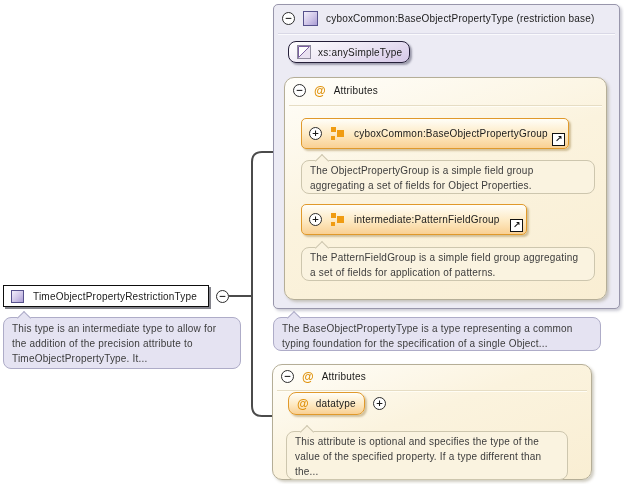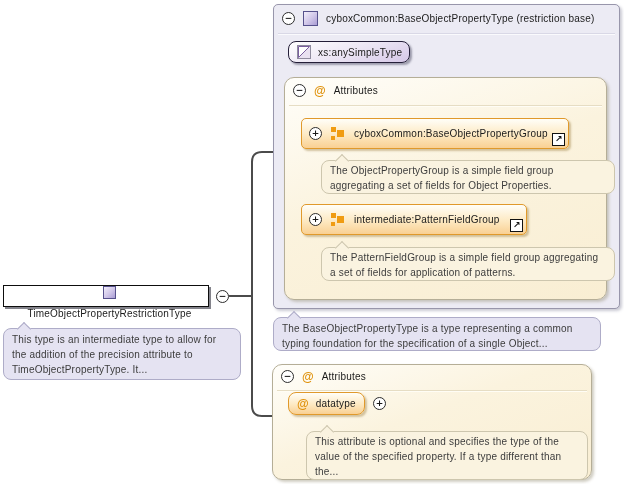--- a/index.html
+++ b/index.html
@@ -32,31 +32,31 @@
   .grp .g3{right:1px;top:3px;width:7px;height:7px;}
 
   
   .link{position:absolute;right:3px;bottom:2px;width:13px;height:13px;box-sizing:border-box;
         border:1px solid #111;background:#fff;display:flex;align-items:center;justify-content:center;
         font:bold 9px "DejaVu Sans",sans-serif;color:#111;line-height:1;}
 
   
   .node{left:3px;top:285px;width:206px;height:22px;background:#fff;border:1px solid #0d0d0d;
         box-shadow:2px 2px 0 rgba(90,90,100,.75);display:flex;align-items:center;gap:9px;
-        padding-left:7px;z-index:2;flex-direction:column;}
+        padding-left:7px;z-index:2;}
   .node-label{font-size:10px;letter-spacing:.2px;white-space:nowrap;}
 
   
   .bubble{border-radius:8px;padding:3px 8px;font-size:10px;line-height:15px;color:#3c3c3c;
           letter-spacing:.2px;z-index:2;}
   .bubble::before{content:"";position:absolute;top:-5px;left:15px;width:9px;height:9px;
           transform:rotate(45deg);background:inherit;border-left:1px solid;border-top:1px solid;
           border-color:inherit;}
   .bubble.purple{background:#e5e3f2;border:1px solid #aeacc8;}
-  .bubble.cream{background:#faf3e0;border:1px solid #cdc6ae;margin-left:20px;}
+  .bubble.cream{background:#faf3e0;border:1px solid #cdc6ae;}
 
   
   .container{left:273px;top:4px;width:347px;height:305px;background:#ecebf4;
              border:1px solid #9896ab;border-radius:5px;box-shadow:2px 2px 3px rgba(125,125,150,.4);z-index:2;}
   .hdr{position:absolute;left:8px;top:6px;display:flex;align-items:center;gap:8px;}
   .hdr-title{font-size:10px;letter-spacing:.2px;white-space:nowrap;}
   .sep{position:absolute;left:4px;right:4px;height:1px;background:#d9d8e6;border-bottom:1px solid #fafafd;}
 
   
   .pill{position:absolute;left:14px;top:36px;width:122px;height:22px;display:flex;align-items:center;
@@ -84,21 +84,21 @@
   <path d="M229,296 L252,296" stroke="#4b4b4b" stroke-width="2" fill="none"></path>
   <path d="M273,152 L262,152 Q252,152 252,162 L252,406 Q252,416 262,416 L273,416" stroke="#4b4b4b" stroke-width="2" fill="none"></path>
 </svg>
 
 <div class="abs node">
   <span class="ctype small"></span>
   <span class="node-label">TimeObjectPropertyRestrictionType</span>
 </div>
 <span class="circ abs" style="left:216px;top:290px;z-index:2;">−</span>
 
-<div class="abs bubble purple" style="left:3px;top:317px;width:238px;height:52px;margin-top:11px;">This type is an intermediate type to allow for the addition of the precision attribute to TimeObjectPropertyType. It...</div>
+<div class="abs bubble purple" style="left:3px;top:317px;width:238px;height:52px;">This type is an intermediate type to allow for the addition of the precision attribute to TimeObjectPropertyType. It...</div>
 
 <div class="abs container">
   <div class="hdr">
     <span class="circ">−</span>
     <span class="ctype big"></span>
     <span class="hdr-title">cyboxCommon:BaseObjectPropertyType (restriction base)</span>
   </div>
   <div class="sep" style="top:28px;"></div>
 
   <div class="pill">

